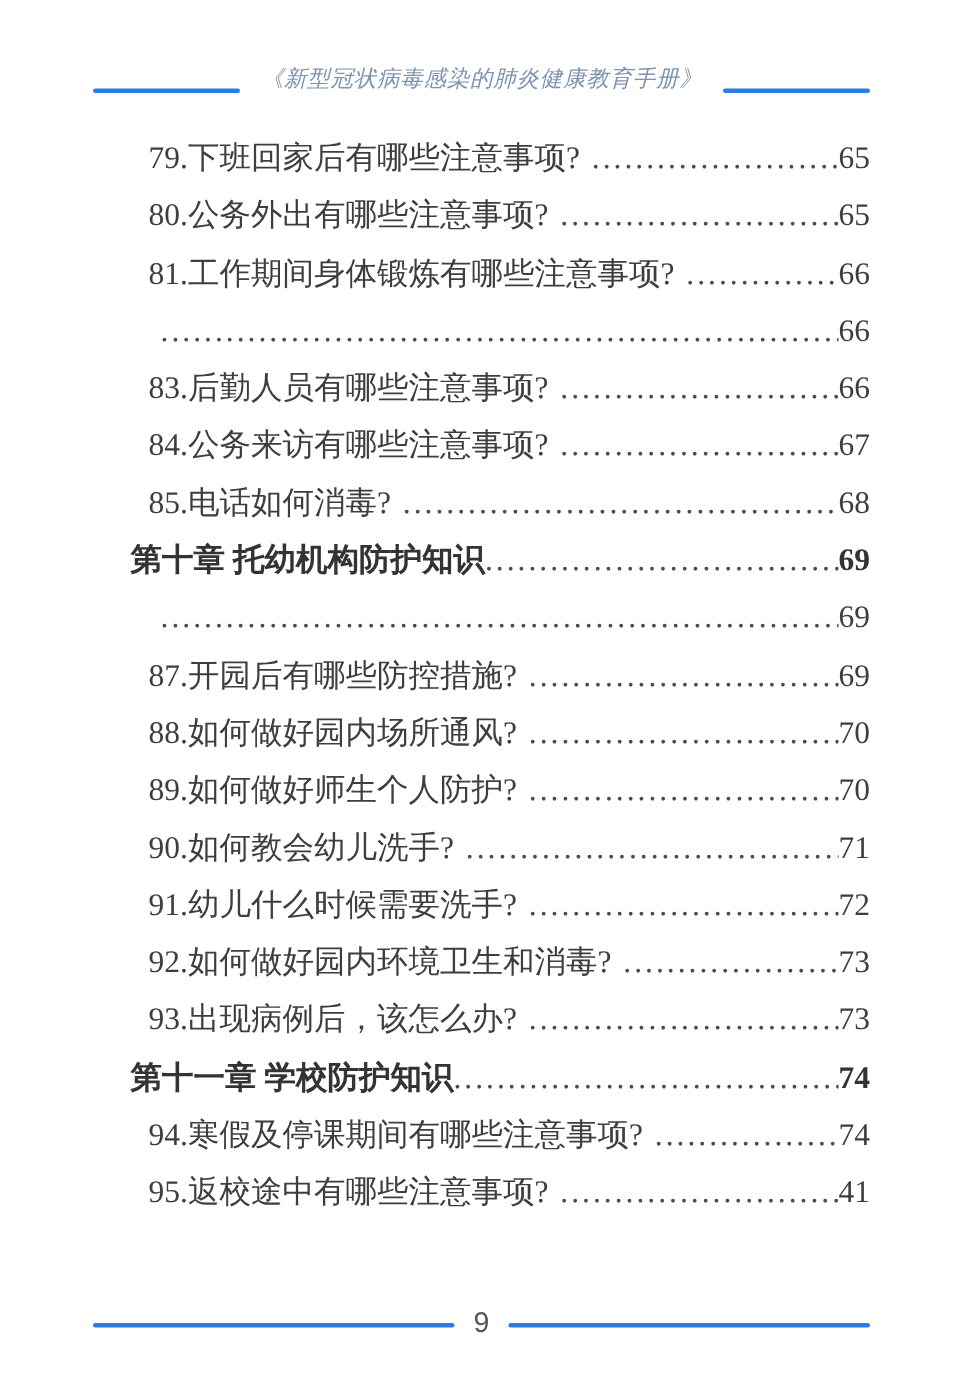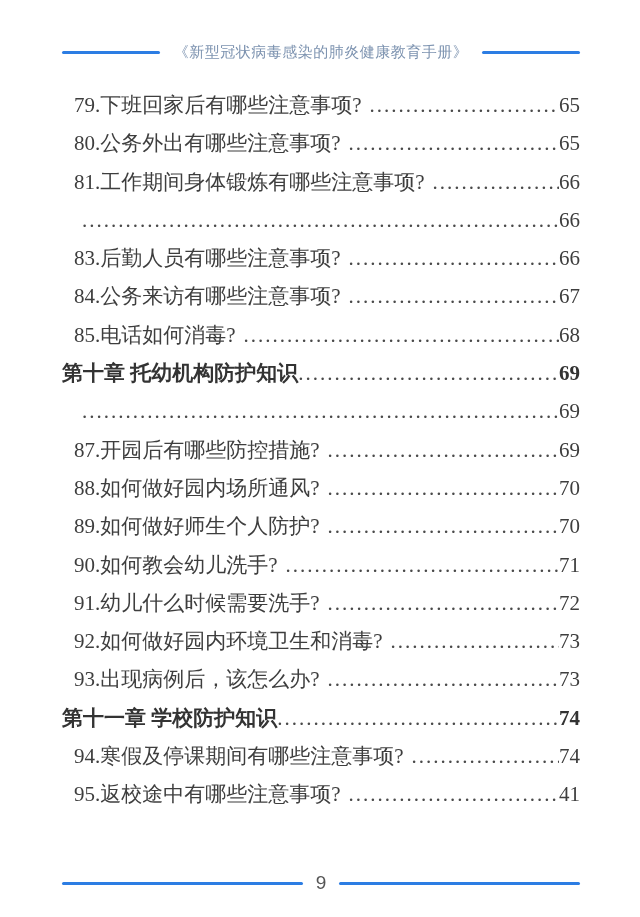--- a/index.html
+++ b/index.html
@@ -12,22 +12,23 @@
     position: relative;
     font-family: "Liberation Serif", serif;
   }
 
   
   .header {
     position: absolute;
     top: 42px; left: 62px; right: 60px;
     height: 20px;
     display: flex;
-    align-items: center;
+    align-items: flex-end;
     gap: 14px;
+    font-style: italic;
   }
   .hline {
     flex: 1 1 auto;
     height: 3px;
     background: var(--blue);
     border-radius: 2px;
   }
   .htitle {
     flex: 0 0 auto;
     font-family: "Liberation Sans", sans-serif;
@@ -44,20 +45,21 @@
     width: 518px;
   }
   .toc-row {
     display: flex;
     align-items: baseline;
     height: 38.3px;
     line-height: 38.3px;
     font-size: 21px;
     color: #3e3e3e;
     white-space: nowrap;
+    margin-left: 25px;
   }
   .toc-row.item { padding-left: 12px; }
   .toc-row.chapter { font-weight: bold; color: #333333; text-align: right; }
   .toc-label { flex: 0 0 auto; }
   .toc-leader {
     flex: 1 1 auto;
     overflow: hidden;
     white-space: nowrap;
     letter-spacing: 2px;
     font-weight: normal;

